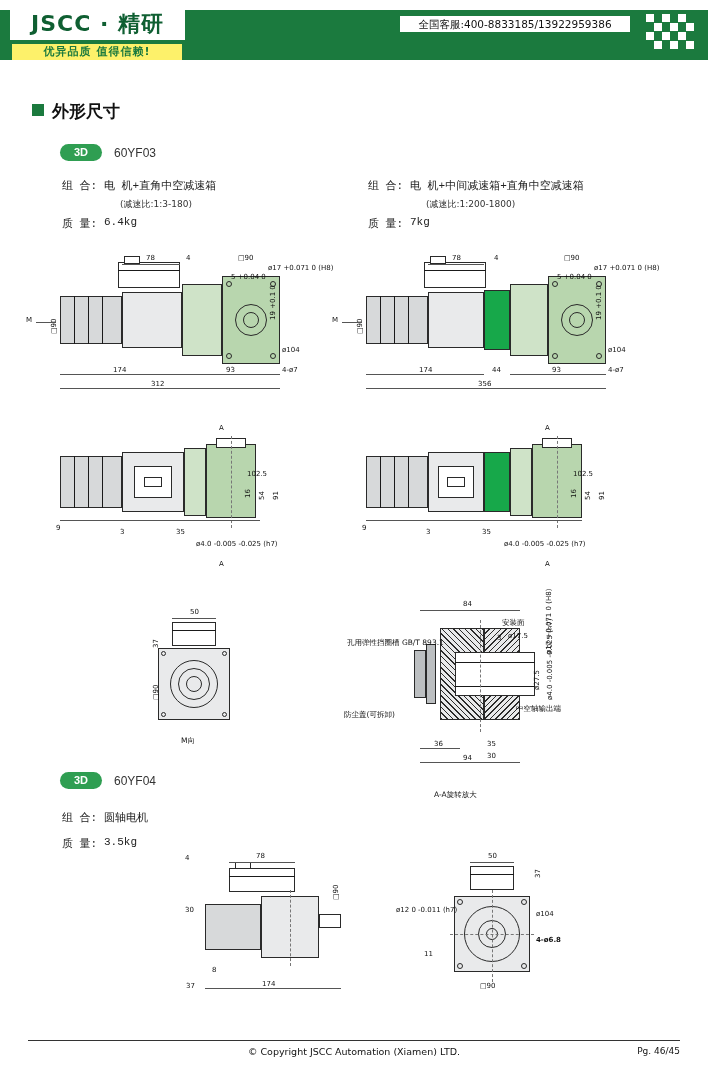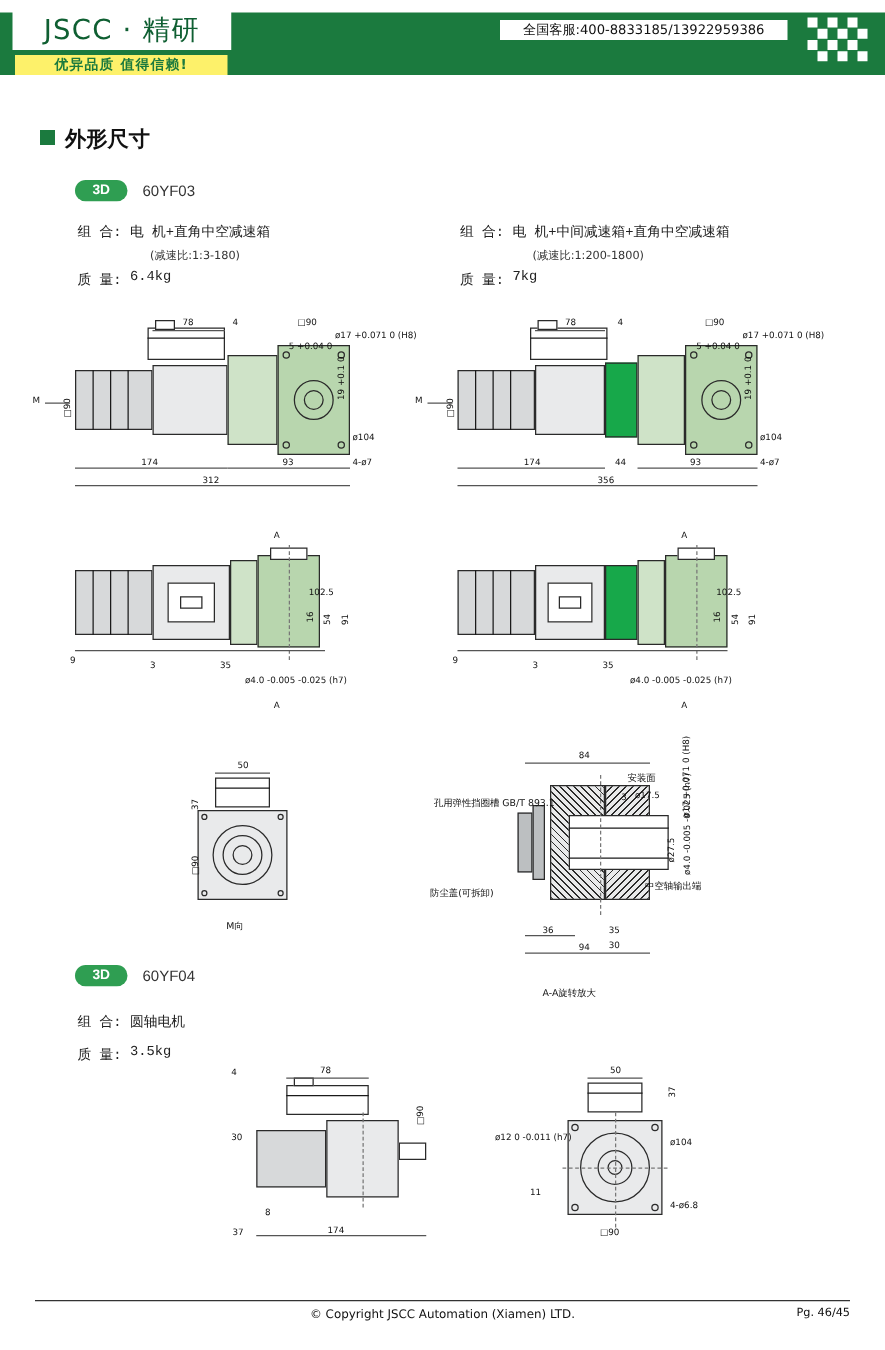--- a/index.html
+++ b/index.html
@@ -18,21 +18,21 @@
   .hdr-bar {
     position:absolute; left:0; top:10px; width:708px; height:50px;
     background:#1b7a3e;
   }
   .logo-box {
     position:absolute; left:10px; top:8px; width:175px; height:32px;
     background:#ffffff; display:flex; align-items:center; justify-content:center;
   }
   .logo-text {
     font-family:"DejaVu Sans", sans-serif;
-    font-weight:normal; font-size:22px; color:#0f5f32; letter-spacing:1px;
+    font-weight:bold; font-size:22px; color:#0f5f32; letter-spacing:1px;
   }
   .slogan {
     position:absolute; left:12px; top:44px; width:170px; height:16px;
     background:#fdf16a; color:#1b7a3e; font-size:11px; font-weight:bold;
     text-align:center; line-height:16px; letter-spacing:1px;
     font-family:"DejaVu Sans", sans-serif;
   }
   .hdr-contact {
     position:absolute; right:78px; top:16px; width:230px;
   }
@@ -199,21 +199,21 @@
   <div class="dim" style="left:186px; top:254px;">4</div>
   <div class="dim" style="left:238px; top:254px;">□90</div>
   <div class="dim" style="left:268px; top:264px;">ø17 +0.071 0 (H8)</div>
   <div class="dim" style="left:231px; top:273px;">5 +0.04 0</div>
   <div class="dimv" style="left:269px; top:320px;">19 +0.1 0</div>
   <div class="dim" style="left:282px; top:346px;">ø104</div>
   <div class="dim" style="left:282px; top:366px;">4-ø7</div>
   <div class="ln lnh thin" style="left:60px; top:374px; width:122px;"></div>
   <div class="dim" style="left:113px; top:366px;">174</div>
   <div class="ln lnh thin" style="left:60px; top:388px; width:220px;"></div>
-  <div class="dim" style="left:162px; top:380px;">312</div>
+  <div class="dim" style="left:151px; top:380px;">312</div>
   <div class="ln lnh thin" style="left:182px; top:374px; width:98px;"></div>
   <div class="dim" style="left:226px; top:366px;">93</div>
   <div class="dimv" style="left:50px; top:334px;">□90</div>
   <div class="dim" style="left:26px; top:316px;">M</div>
   <div class="ln lnh thin" style="left:36px; top:322px; width:20px;"></div>
 </div>
 
 <div>
   <div class="box grey" style="left:366px; top:296px; width:62px; height:48px;"></div>
   <div class="ln lnv" style="left:380px; top:296px; height:48px;"></div>
@@ -397,19 +397,19 @@
   <div class="circ" style="left:521px; top:963px; width:6px; height:6px;"></div>
   <div class="dashv" style="left:492px; top:890px; height:92px;"></div>
   <div class="dash" style="left:450px; top:934px; width:84px;"></div>
 
   <div class="ln lnh thin" style="left:470px; top:862px; width:44px;"></div>
   <div class="dim" style="left:488px; top:852px;">50</div>
   <div class="dimv" style="left:534px; top:878px;">37</div>
   <div class="dim" style="left:396px; top:906px;">ø12 0 -0.011 (h7)</div>
   <div class="dim" style="left:536px; top:910px;">ø104</div>
   <div class="dim" style="left:424px; top:950px;">11</div>
-  <div class="dim" style="left:536px; top:960px;">4-ø6.8</div>
+  <div class="dim" style="left:536px; top:936px;font-weight:bold;">4-ø6.8</div>
   <div class="dim" style="left:480px; top:982px;">□90</div>
 </div>
 
 <div class="footer-rule"></div>
 <div class="footer-copy">© Copyright JSCC Automation (Xiamen) LTD.</div>
 <div class="footer-page">Pg. 46/45</div>
 
 </body></html>

